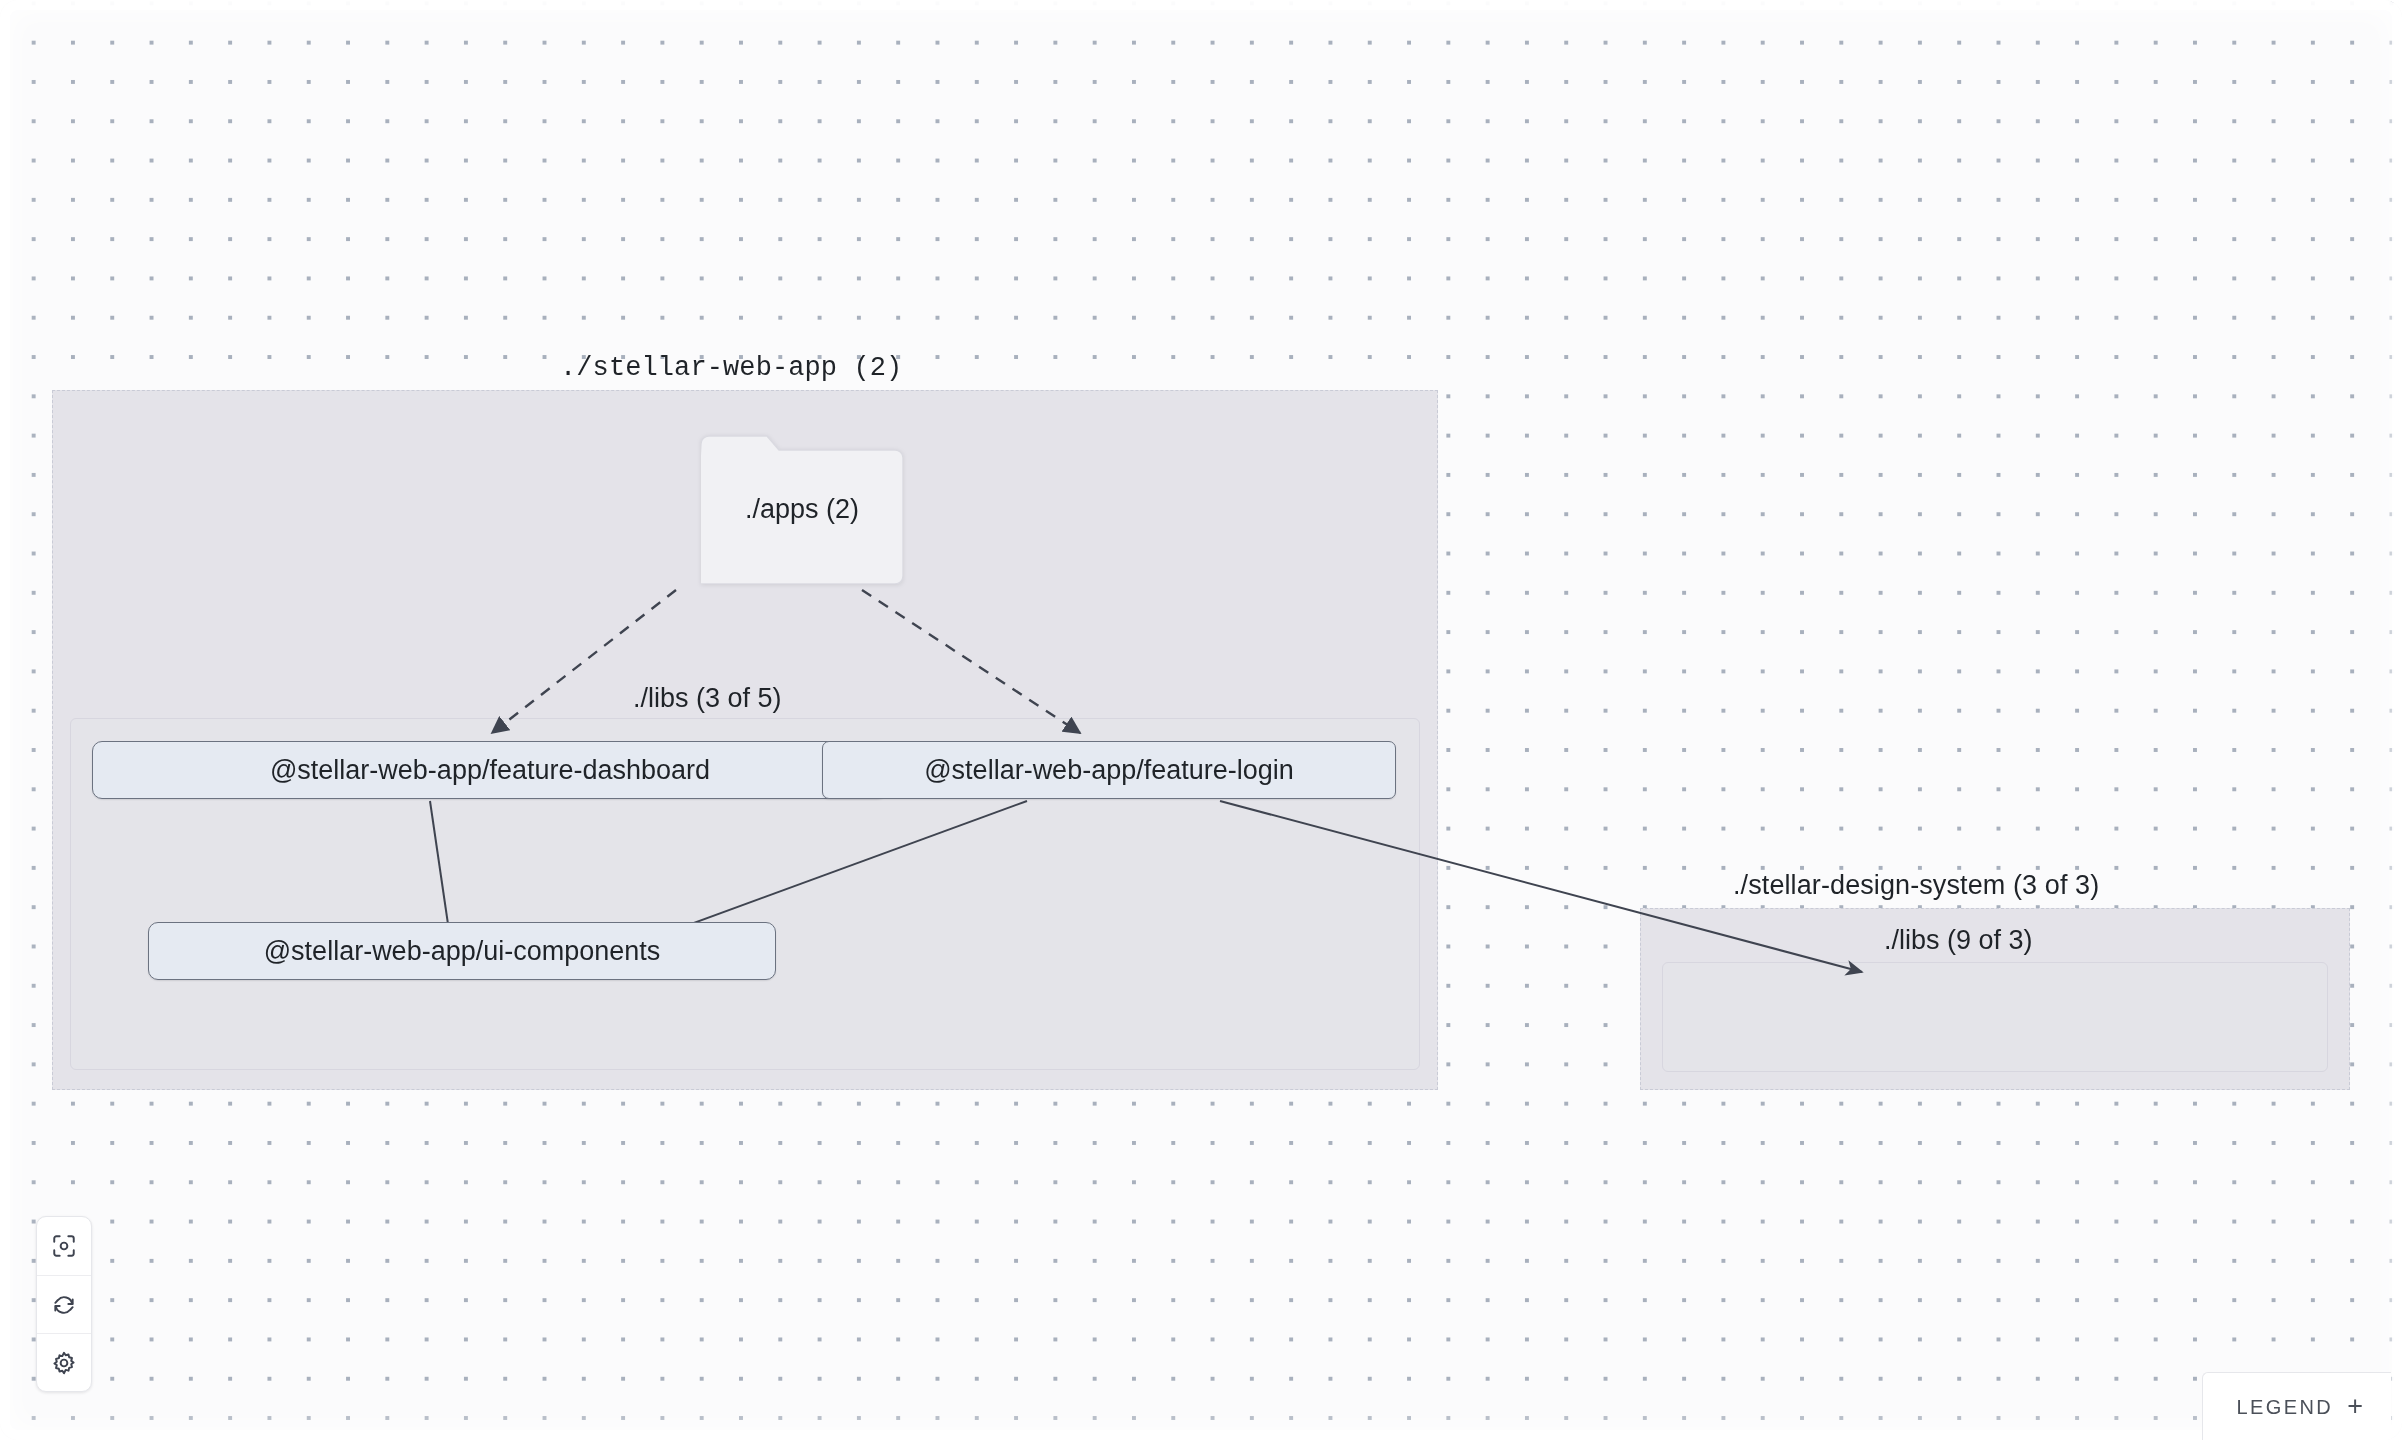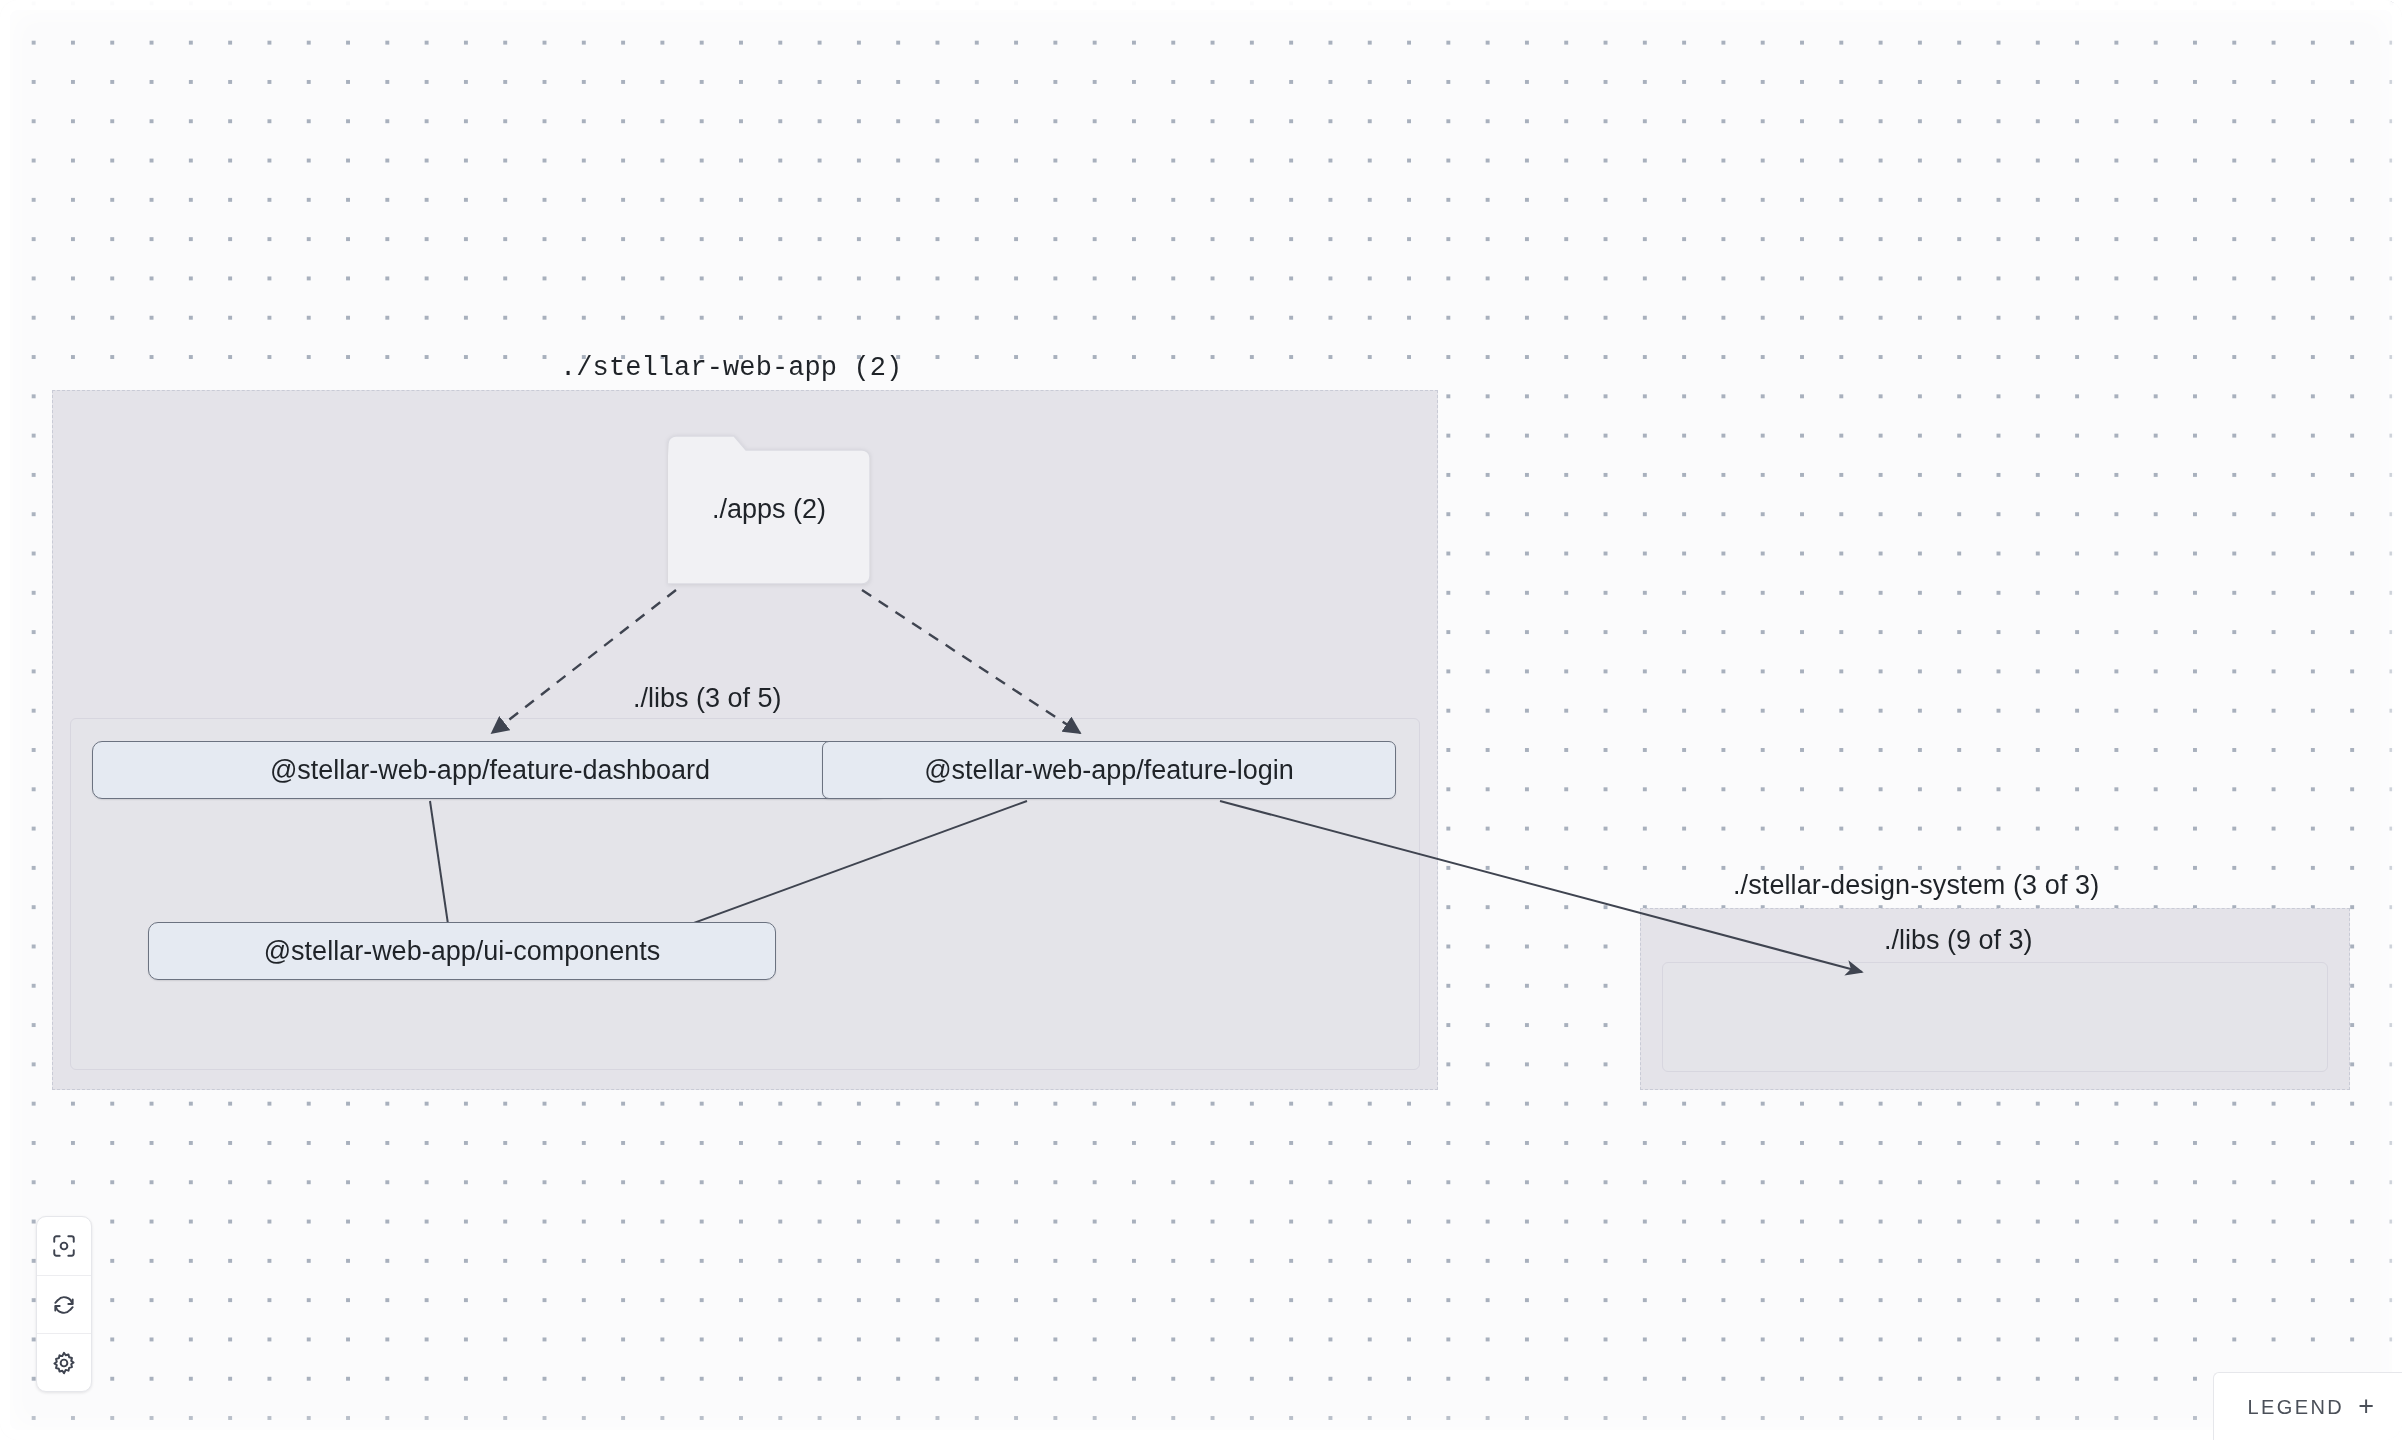--- a/index.html
+++ b/index.html
@@ -73,20 +73,21 @@
     font-size: 27px;
     line-height: 1;
     z-index: 5;
   }
 
   
   .folder-node {
     position: absolute;
     z-index: 4;
     filter: drop-shadow(0 1px 2px rgba(20,22,30,0.10));
+    margin-left: 33px;
   }
   .folder-node svg { display: block; }
   .folder-node .folder-label {
     position: absolute;
     left: 0; right: 0;
     top: 50%;
     transform: translateY(-46%);
     text-align: center;
     font-size: 27px;
     color: #1f2328;
@@ -134,21 +135,21 @@
     background: transparent;
     cursor: pointer;
     padding: 0;
   }
   .control-button + .control-button { border-top: 1px solid #ededf0; }
   .control-button svg { display: block; }
 
   
   #legend-panel {
     position: absolute;
-    right: 0;
+    right: 11px;
     bottom: 0;
     background: #ffffff;
     border-top: 1px solid #e6e7eb;
     border-left: 1px solid #e6e7eb;
     border-top-left-radius: 6px;
     padding: 20px 28px 20px 34px;
     display: flex;
     align-items: center;
     gap: 14px;
     cursor: pointer;

